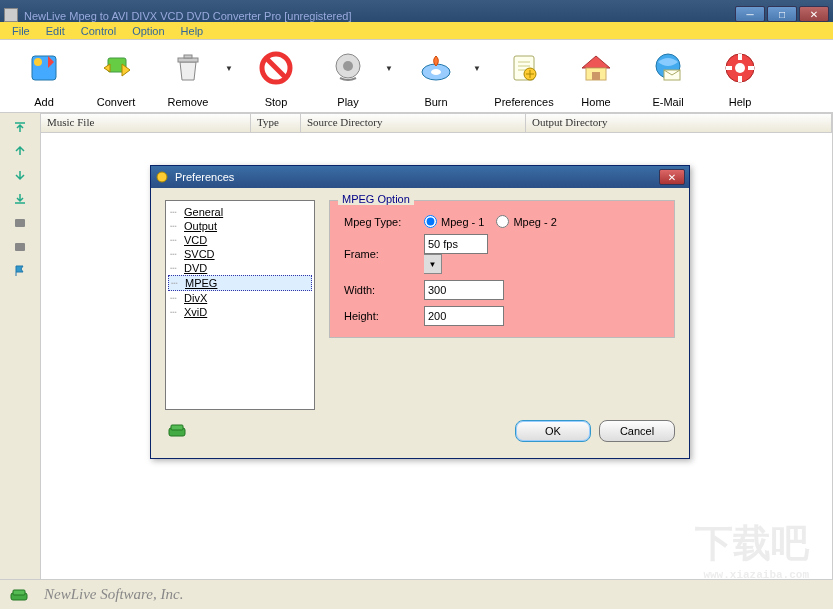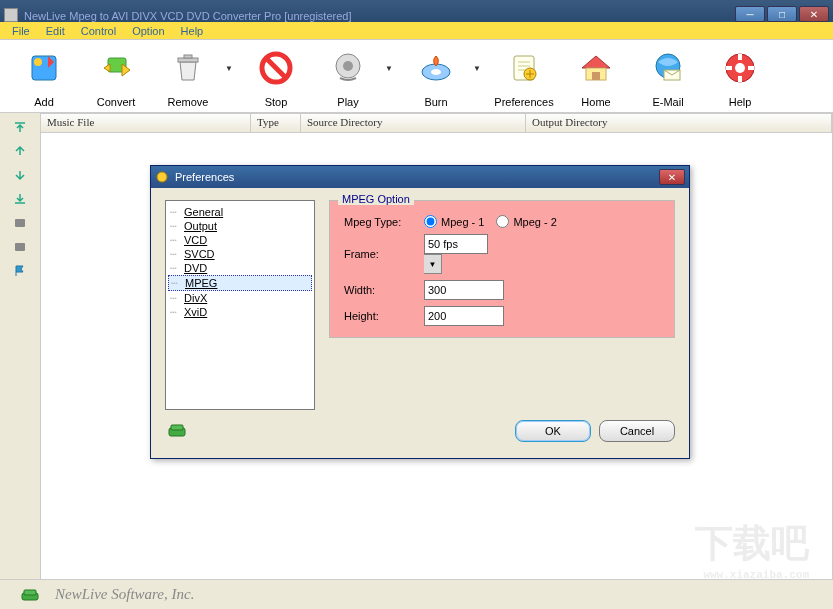--- a/index.html
+++ b/index.html
@@ -54,21 +54,21 @@
 .panel .combo .drop { width:18px; height:20px; background:#ddd; border:1px solid #888; border-left:none; display:flex; align-items:center; justify-content:center; cursor:pointer; font-size:8px; }
 .radio-wrap { display:flex; align-items:flex-end; margin-right:12px; }
 .radio-wrap input { margin-right:4px; }
 .dialog-foot { display:flex; justify-content:space-between; align-items:center; padding:0 14px 14px 14px; }
 .dialog-foot .foot-icon { width:26px; height:26px; }
 .dialog-foot .btns { display:flex; gap:8px; }
 .dialog-foot button { width:76px; height:22px; background:linear-gradient(#fdfdfd,#ddd); border:1px solid #7a7a7a; border-radius:8px; cursor:pointer; font-size:11px; }
 .dialog-foot button.primary { border:1px solid #39c; box-shadow:0 0 0 1px #9cf inset; }
 
 
-.footer { position:absolute; bottom:0; left:0; right:0; height:30px; background:#ece9d8; display:flex; align-items:center; padding:0 19px; border-top:1px solid #ccc; color:#888; font-style:italic; font-family:Georgia,serif; font-size:15px; }
+.footer { position:absolute; bottom:0; left:0; right:0; height:30px; background:#ece9d8; display:flex; align-items:center; padding:0 8px; border-top:1px solid #ccc; color:#888; font-style:italic; font-family:Georgia,serif; font-size:15px; }
 .footer .foot-logo { width:22px; height:22px; margin-right:14px; }
 
 .watermark { position:absolute; right:24px; bottom:28px; font-size:38px; color:rgba(100,100,100,0.12); font-family:Liberation Mono, monospace; font-weight:bold; pointer-events:none; }
 .watermark .sub { font-size:11px; display:block; text-align:right; }
 </style>
 </head>
 <body>
 
 <div class="titlebar">
   <div class="app-icon"></div>

